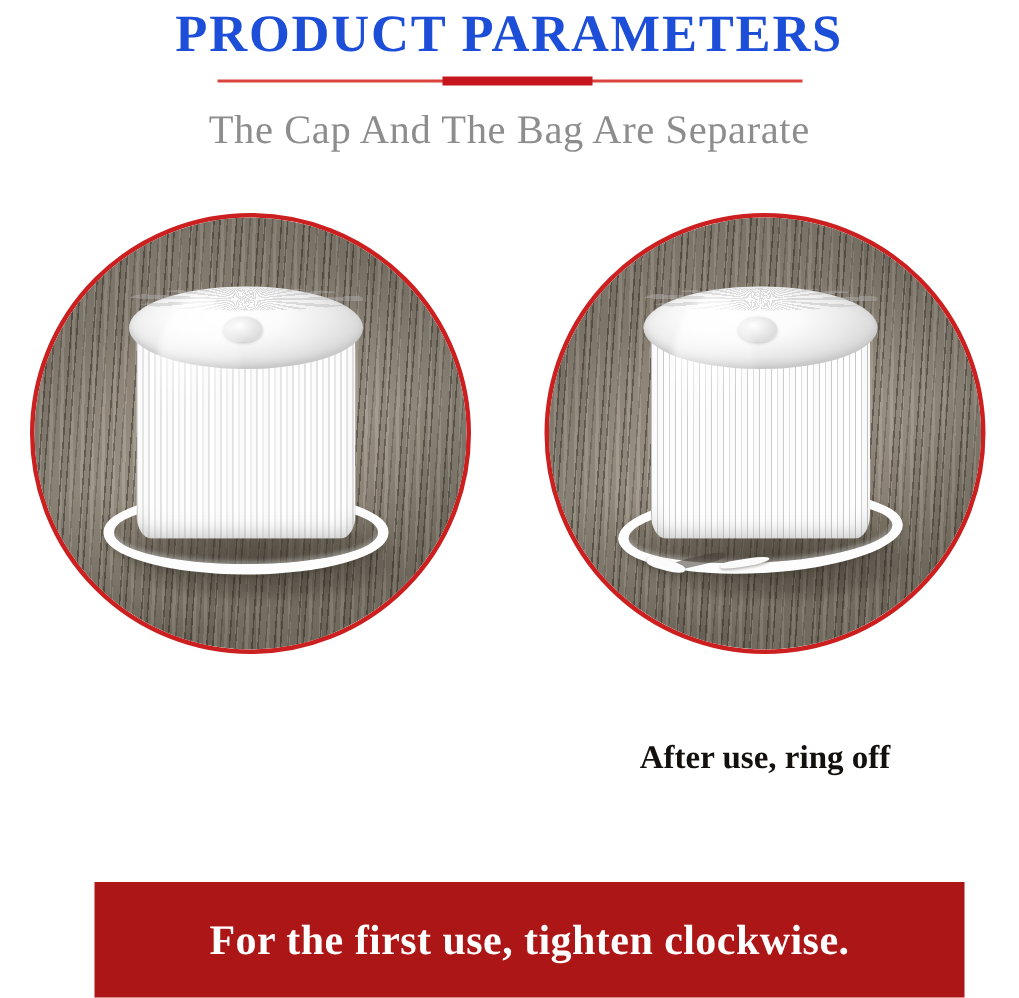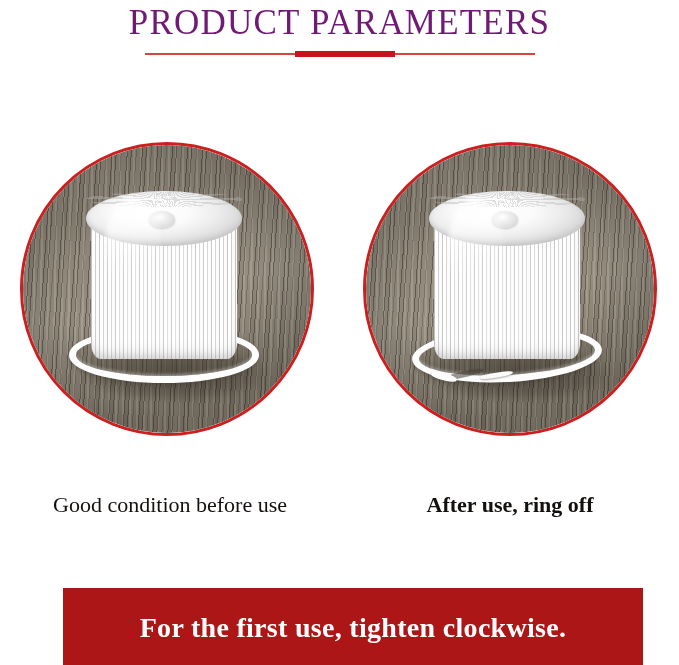--- a/index.html
+++ b/index.html
@@ -18,23 +18,23 @@
   
   #header {
     width: 100%;
     padding-top: 3px;
     text-align: center;
   }
   #page-title {
     font-family: "Liberation Serif", "DejaVu Serif", serif;
     font-size: 35px;
     letter-spacing: 1.2px;
-    color: #701a75;
+    color: #1d4ed8;
     line-height: 40px;
-    font-weight: 400;
+    font-weight: 700;
     white-space: nowrap;
   }
 
   
   #divider {
     position: relative;
     width: 390px;
     height: 10px;
     margin: 6px auto 0 auto;
   }
@@ -299,20 +299,21 @@
 <body>
 
 <div id="header">
   <div id="page-title">PRODUCT PARAMETERS</div>
 
   <div id="divider">
     <div id="divider-line"></div>
     <div id="divider-accent"></div>
   </div>
 
+  <div id="subtitle">The Cap And The Bag Are Separate</div>
 </div>
 
 <div id="photo-row">
 
   <div class="photo-circle" id="photo-circle-before">
     <div class="photo-inner">
       <div class="wood-bg"></div>
       <div class="wood-shadow"></div>
       <div class="cap-shadow"></div>
       <div class="cap">
@@ -343,19 +344,18 @@
           <div class="cap-top-ridge"></div>
         </div>
         <div class="cap-nub"></div>
         <div class="cap-highlight"></div>
       </div>
     </div>
   </div>
 </div>
 
 <div id="caption-row">
-  <div class="caption" id="caption-before">Good condition before use</div>
   <div class="caption" id="caption-after">After use, ring off</div>
 </div>
 
 <div id="banner">
   <div id="banner-text">For the first use, tighten clockwise.</div>
 </div>
 
 </body></html>

